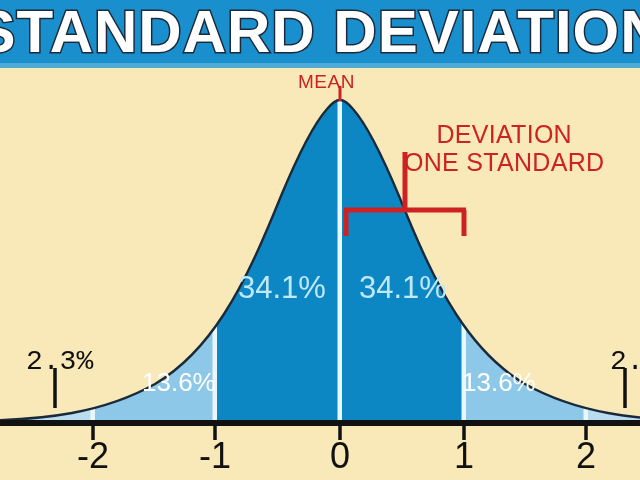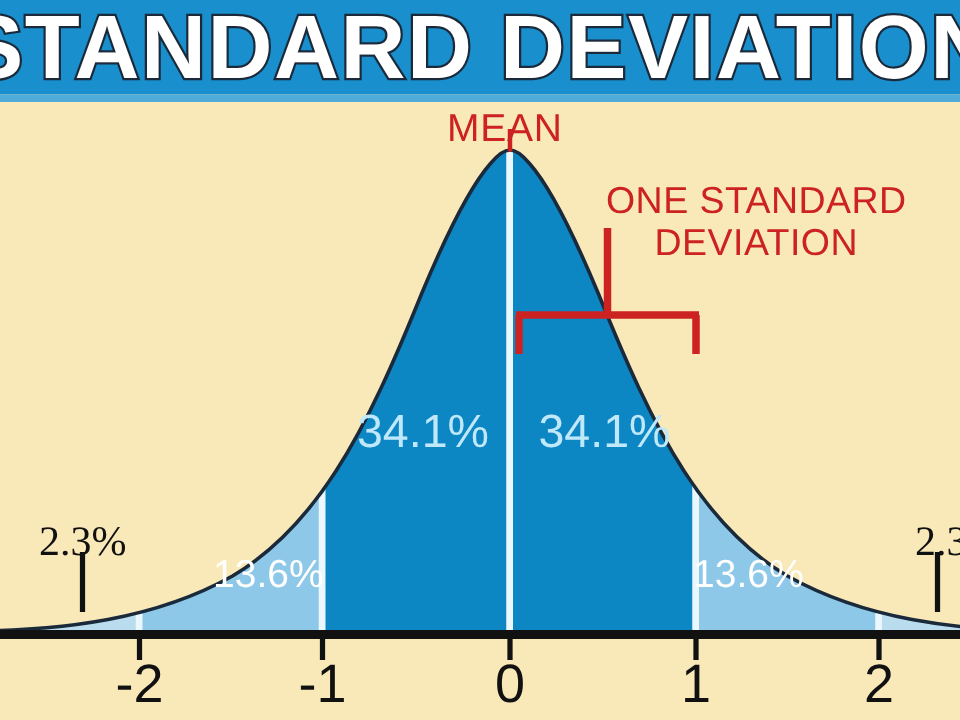--- a/index.html
+++ b/index.html
@@ -75,28 +75,28 @@
     text-align: right;
   }
   .pct-mid {
     font-size: 26px;
     color: #ffffff;
     font-family: Liberation Sans, sans-serif;
   }
   .pct-tail {
     font-size: 28px;
     color: #111111;
-    font-family: Liberation Serif, serif;
+    font-family: Liberation Mono, monospace;
   }
   .red-text {
     color: #cc2222;
     font-family: "Liberation Sans", sans-serif;
   }
   #mean-label {
-    font-size: 26px;
+    font-size: 19px;
     letter-spacing: 0.5px;
   }
   #osd-label {
     font-size: 25px;
     letter-spacing: 0.3px;
     text-align: center;
     line-height: 1.12;
   }
   .axis-num {
     position: absolute;
@@ -199,22 +199,22 @@
 
   <div class="lbl pct-mid" style="left:142px; top:369px;">13.6%</div>
   <div class="lbl pct-mid" style="left:462px; top:369px;">13.6%</div>
 
   <div class="lbl pct-tail" style="left:26px; top:348px;">2.3%</div>
   <div class="lbl pct-tail" style="left:610px; top:348px;">2.3%</div>
 
   <div class="lbl red-text" id="mean-label" style="left:298px; top:72px;">MEAN</div>
 
   <div class="lbl red-text" id="osd-label" style="left:404px; top:120px;">
+    <div>DEVIATION</div>
     <div>ONE STANDARD</div>
-    <div>DEVIATION</div>
   </div>
 
   <div class="axis-num" style="left:93px;  top:438px;">-2</div>
   <div class="axis-num" style="left:215px; top:438px;">-1</div>
   <div class="axis-num" style="left:340px; top:438px;">0</div>
   <div class="axis-num" style="left:464px; top:438px;">1</div>
   <div class="axis-num" style="left:586px; top:438px;">2</div>
 
 </div>
 

